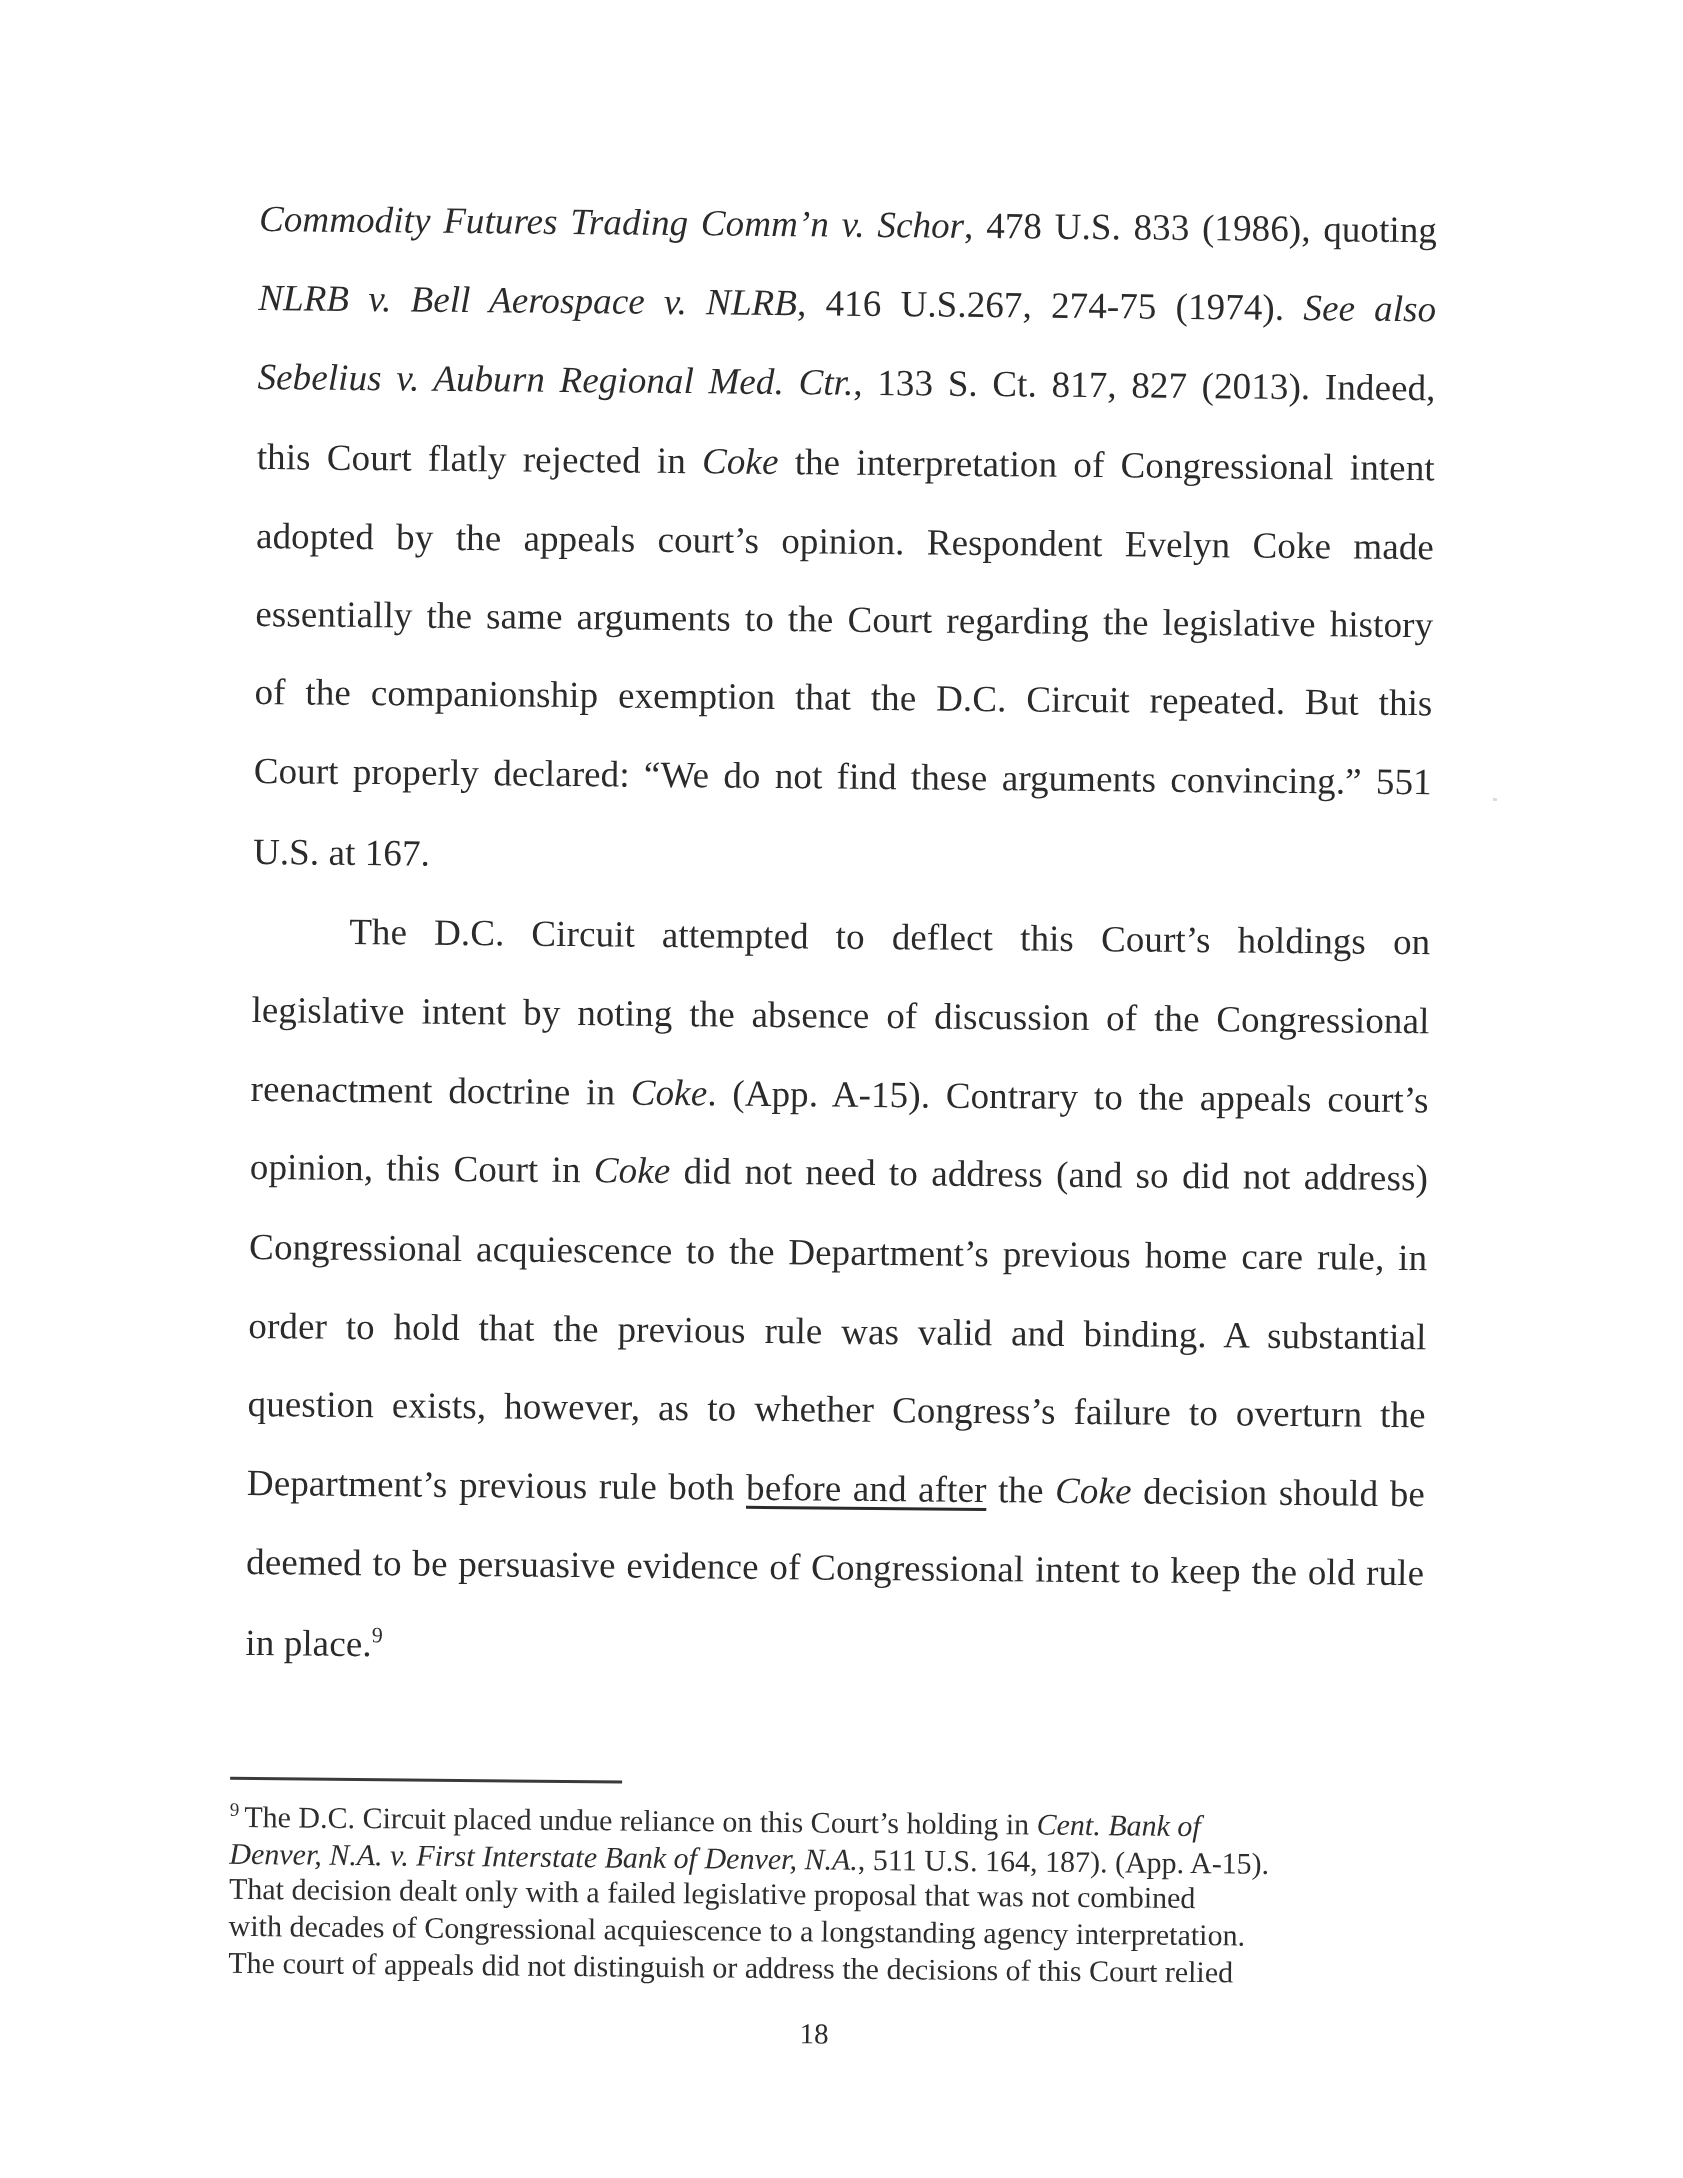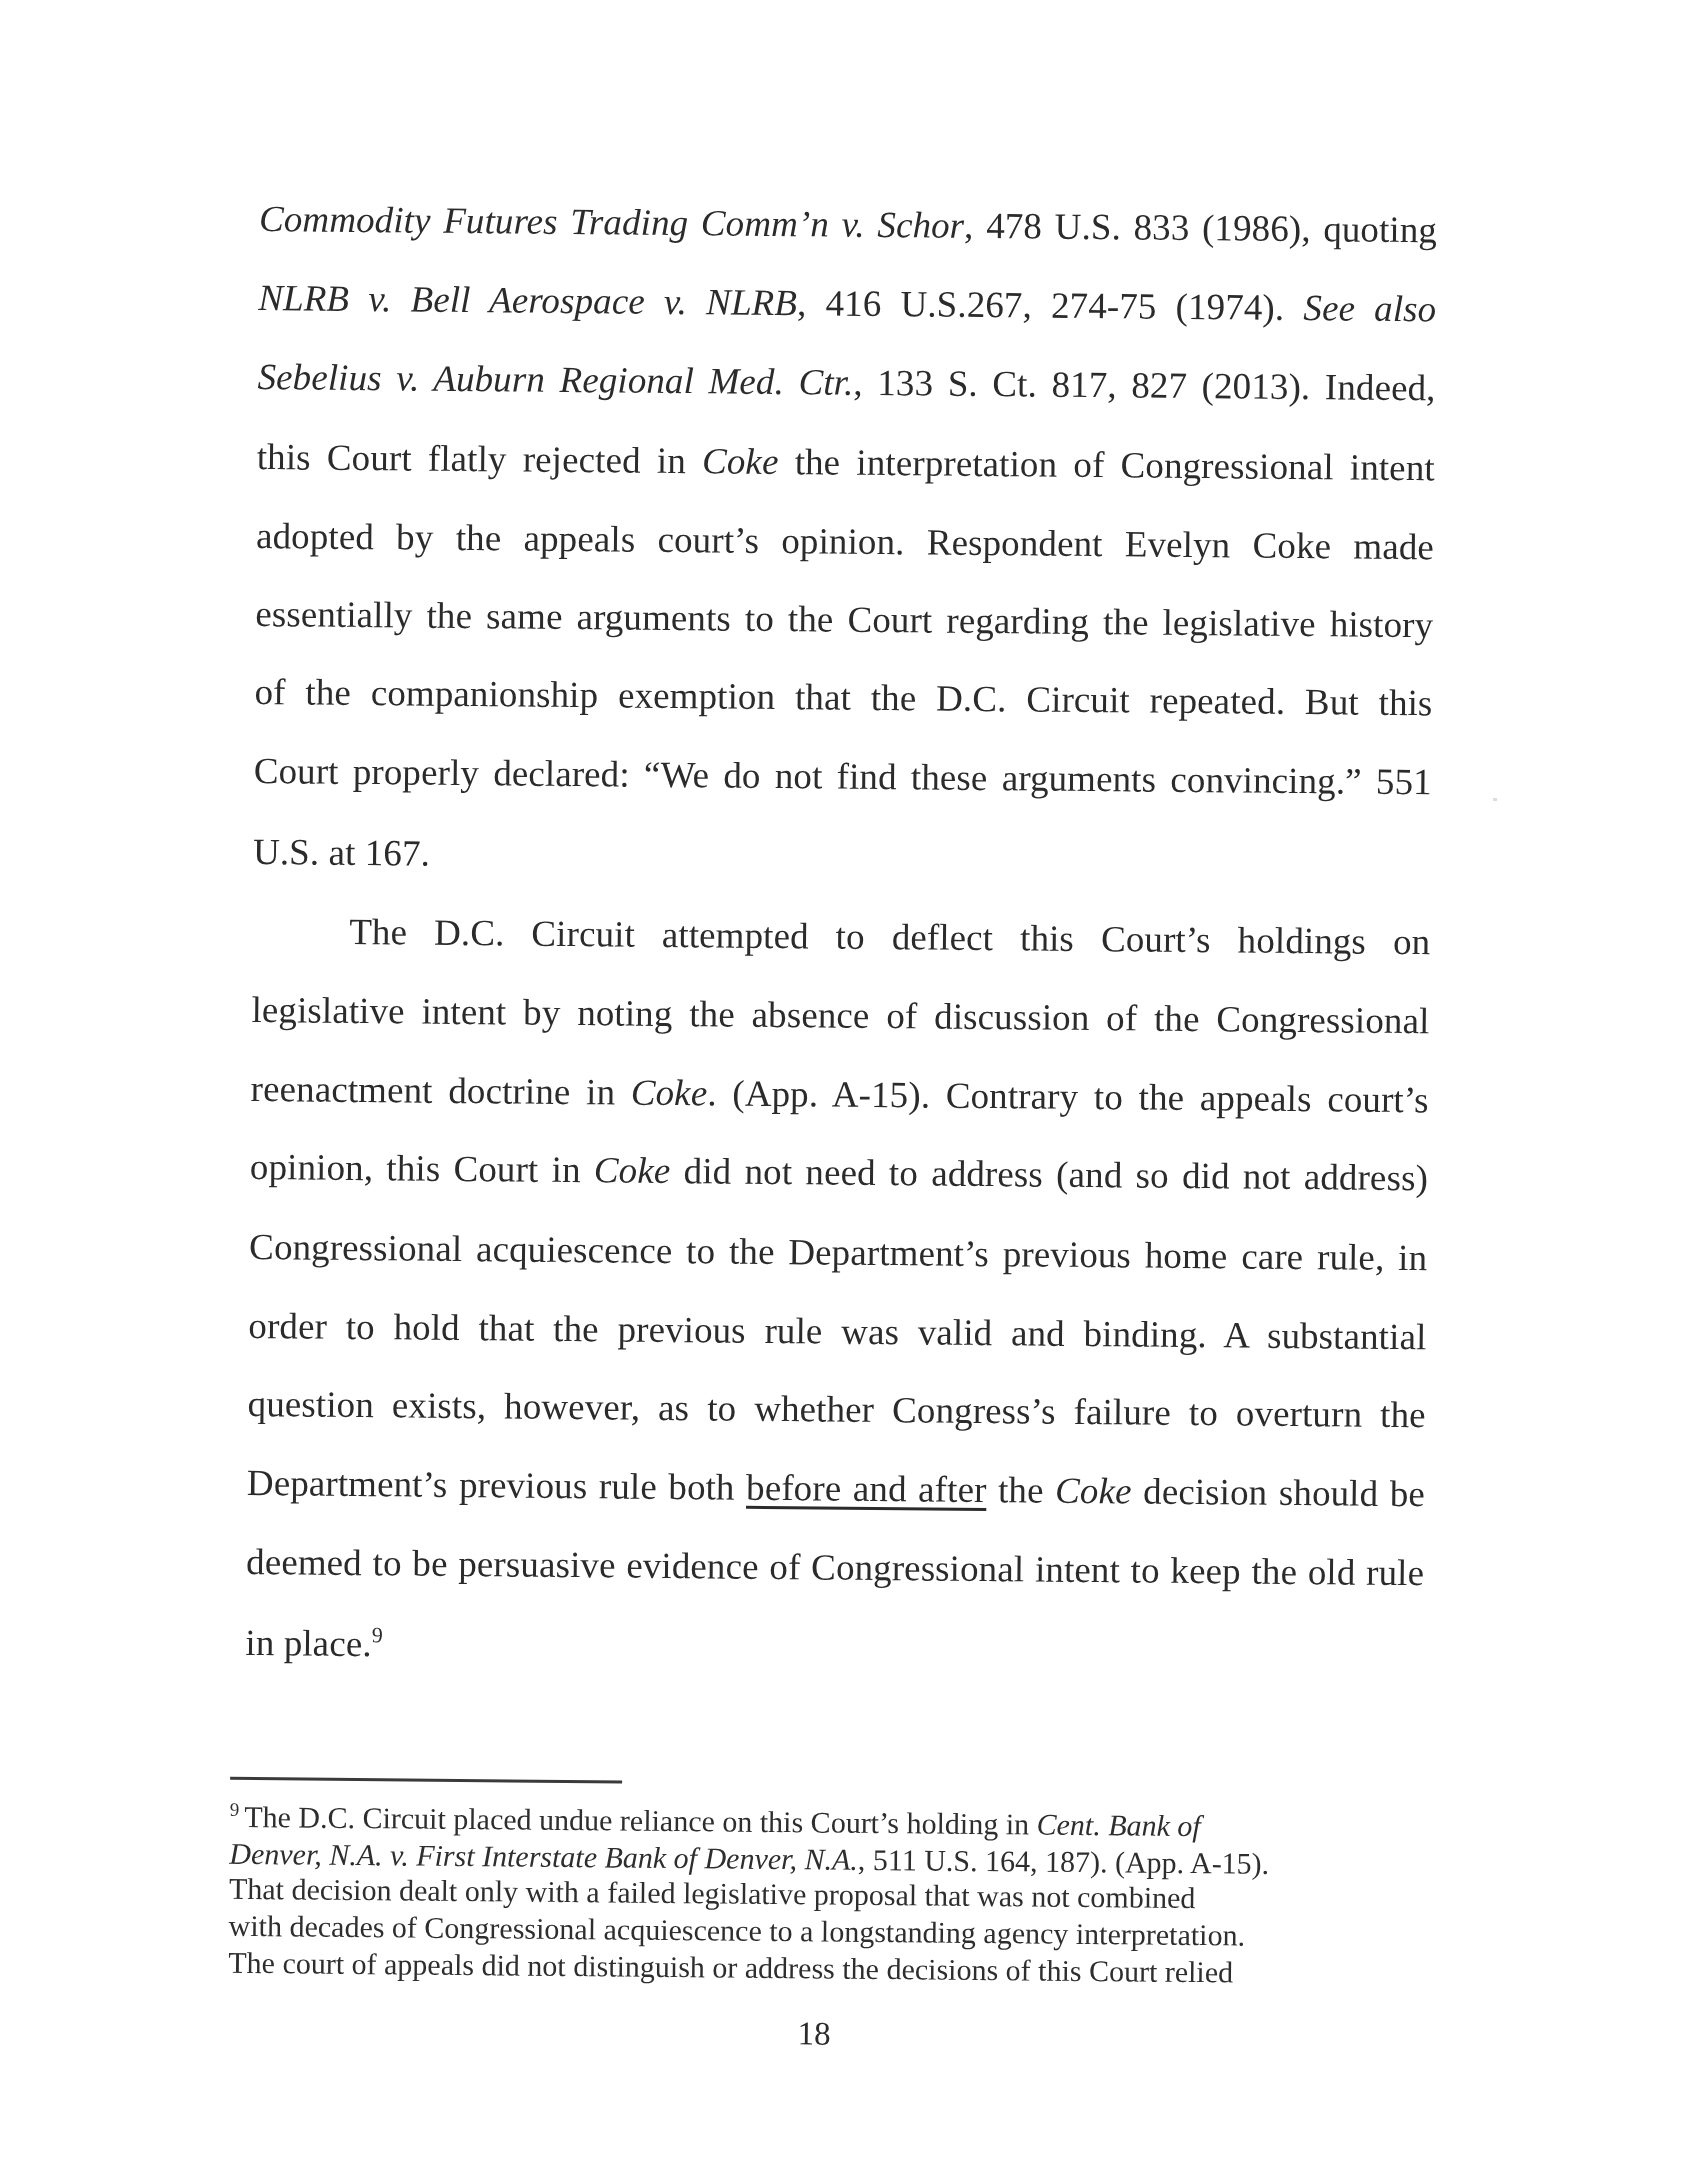--- a/index.html
+++ b/index.html
@@ -73,21 +73,21 @@
     font-size: 19px;
     vertical-align: 11px;
     line-height: 0;
     margin-right: 5px;
   }
   .page-number {
     position: absolute;
     left: 782px;
     width: 99px;
     top: 2010px;
-    font-size: 33px;
+    font-size: 29px;
     line-height: 36px;
     text-align: center;
     color: #2b2b2b;
   }
   .scan-speck {
     position: absolute;
     left: 1493px;
     top: 798px;
     width: 4px;
     height: 3px;

